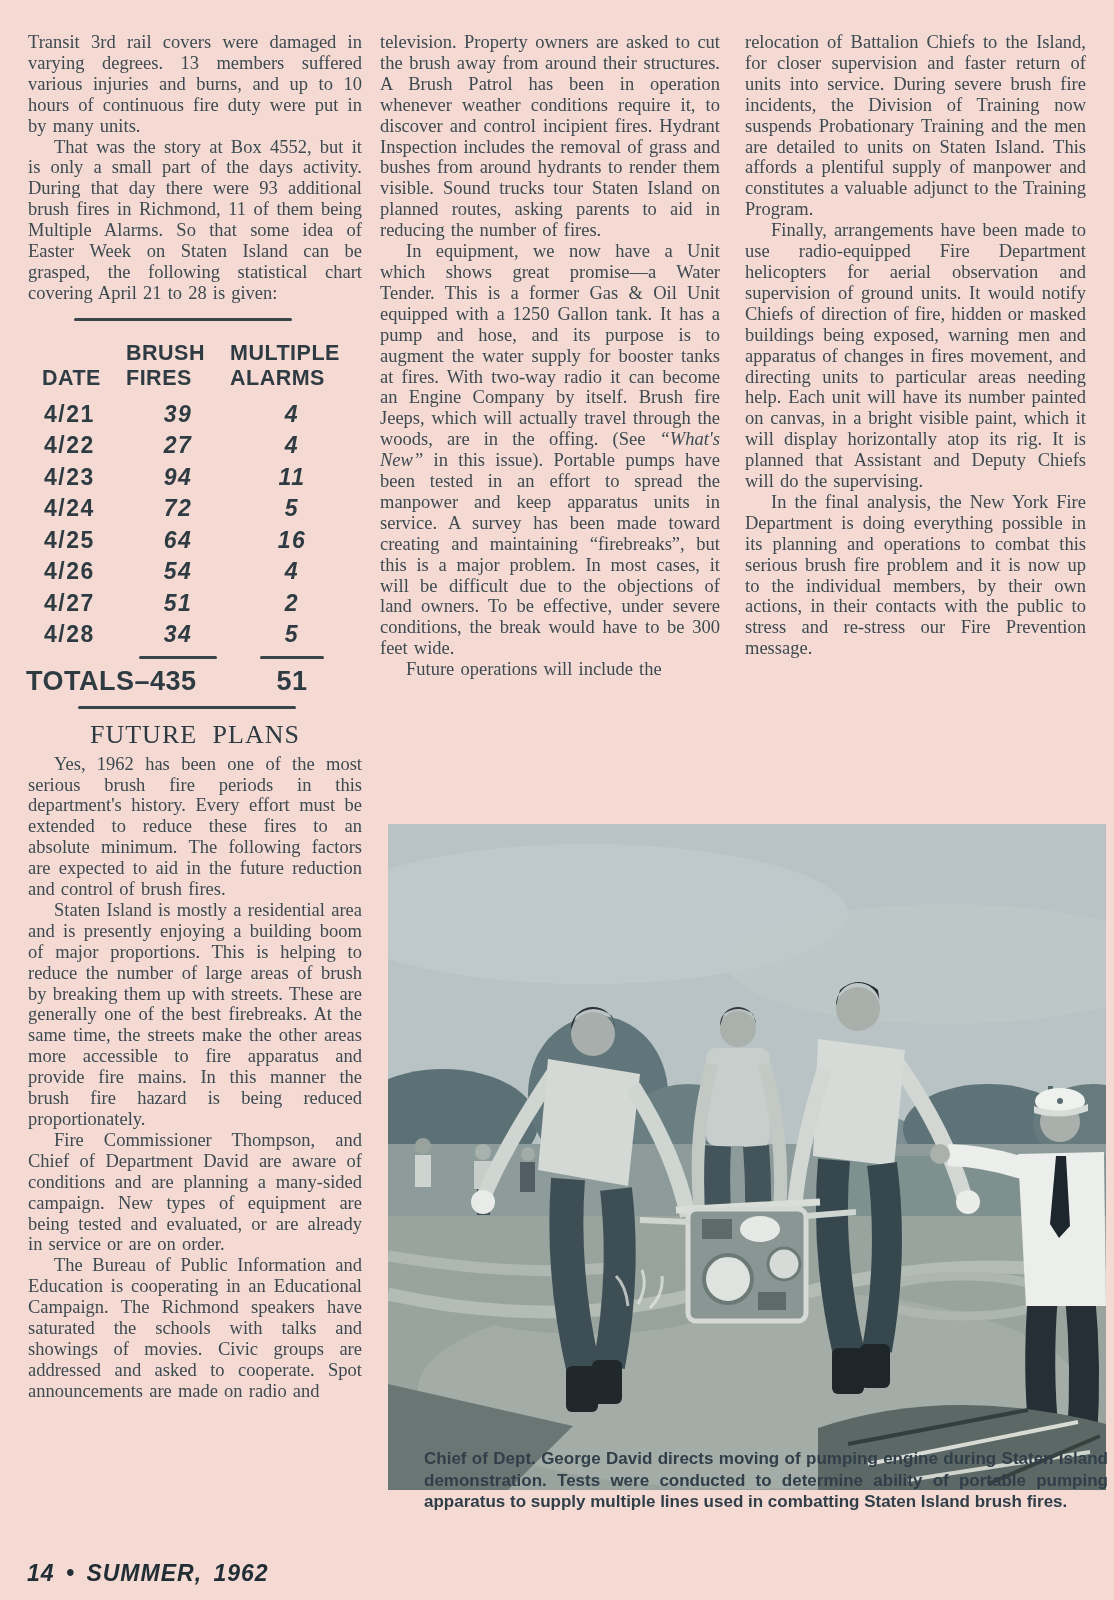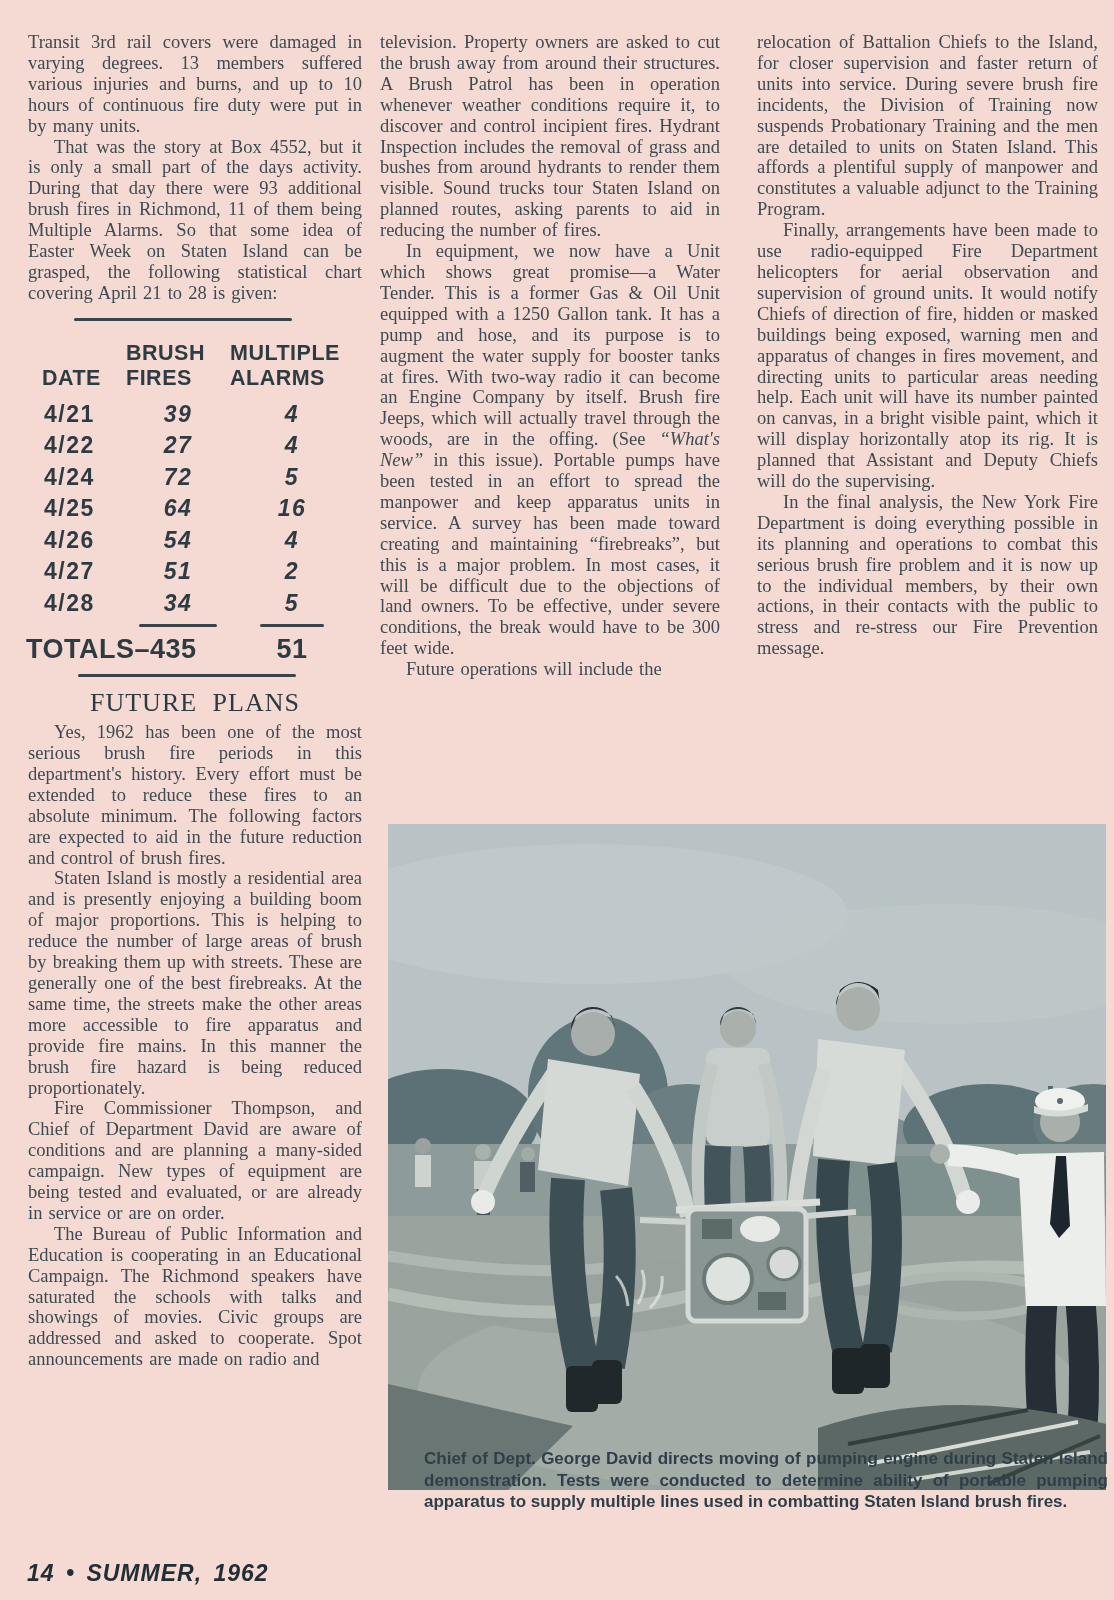--- a/index.html
+++ b/index.html
@@ -9,21 +9,21 @@
     font-family:"Liberation Serif", serif;
   }
   .col {
     position:absolute; top:32px; color:#3d4a51;
     font-size:18.5px; line-height:20.9px; text-align:justify; word-spacing:1.5px;
   }
   .col p { margin:0; }
   p.ind { text-indent:26px; }
   #col1 { left:28px;  width:334px; }
   #col2 { left:380px; width:340px; }
-  #col3 { left:745px; width:341px;margin-left:12px; }
+  #col3 { left:745px; width:341px; }
 
   
   .table-wrap {
     margin:14px 0 6px -6px;
     font-family:"Liberation Sans", sans-serif; font-weight:bold; color:#2f3b43;
   }
   .hr { height:3px; background:#39444b; border-radius:2px; }
   .hr-top    { width:218px; margin:0 0 20px 52px; }
   .hr-bottom { width:218px; margin:14px 0 0 56px; }
   .thead, .trow, .subrule-row {
@@ -90,20 +90,25 @@
         <div class="td-date">4/21</div>
         <div class="td-c">39</div>
         <div class="td-c">4</div>
       </div>
       <div class="trow">
         <div class="td-date">4/22</div>
         <div class="td-c">27</div>
         <div class="td-c">4</div>
       </div>
       <div class="trow">
+        <div class="td-date">4/23</div>
+        <div class="td-c">94</div>
+        <div class="td-c">11</div>
+      </div>
+      <div class="trow">
         <div class="td-date">4/24</div>
         <div class="td-c">72</div>
         <div class="td-c">5</div>
       </div>
       <div class="trow">
         <div class="td-date">4/25</div>
         <div class="td-c">64</div>
         <div class="td-c">16</div>
       </div>
       <div class="trow">

